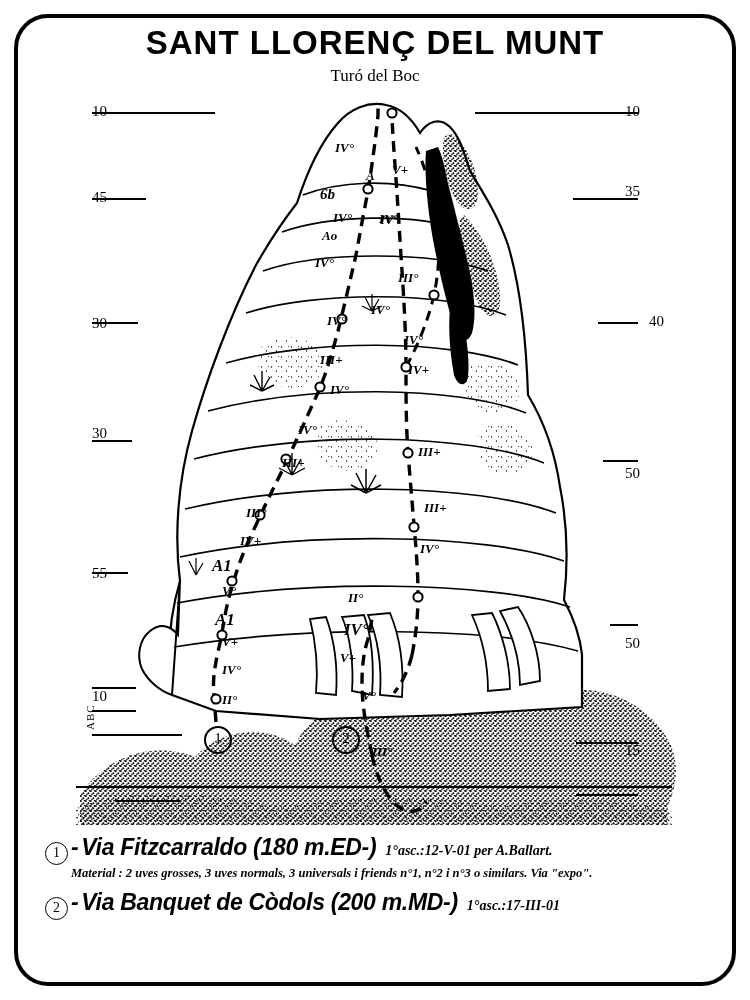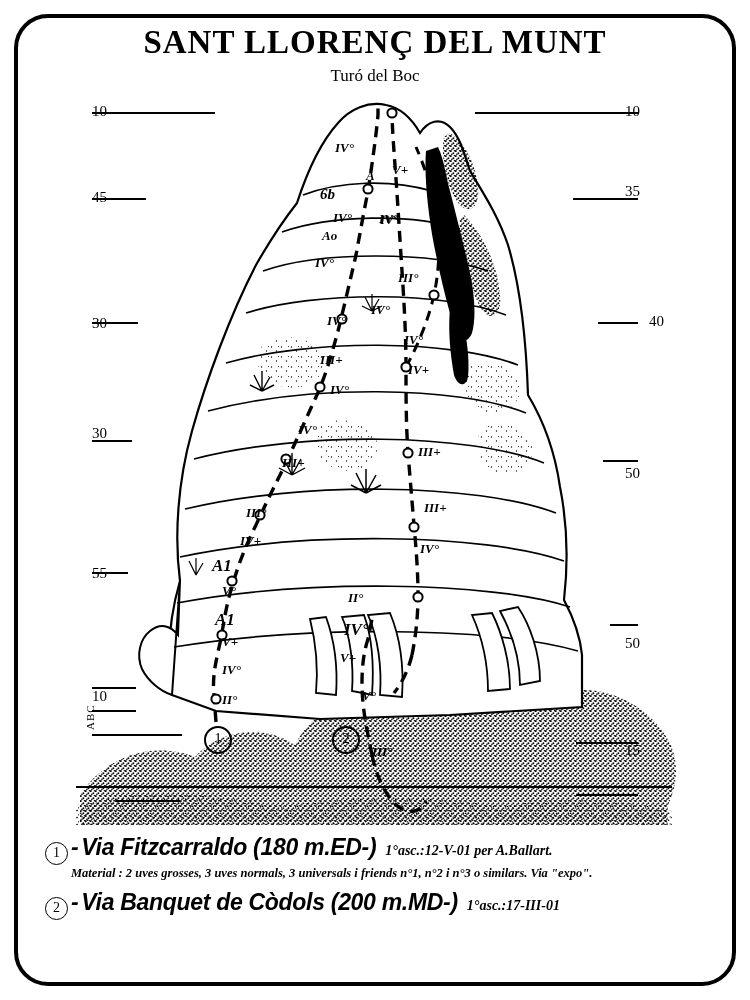--- a/index.html
+++ b/index.html
@@ -33,21 +33,21 @@
   }
   .title {
     position: absolute;
     left: 0;
     top: 24px;
     width: 750px;
     text-align: center;
     font-size: 33px;
     font-weight: bold;
     letter-spacing: 1px;
-    font-family: Liberation Serif, serif;
+    font-family: Liberation Sans, sans-serif;
   }
   .subtitle {
     position: absolute;
     left: 0;
     top: 66px;
     width: 750px;
     text-align: center;
     font-size: 17px;
     font-family: "Liberation Serif", serif;
   }

